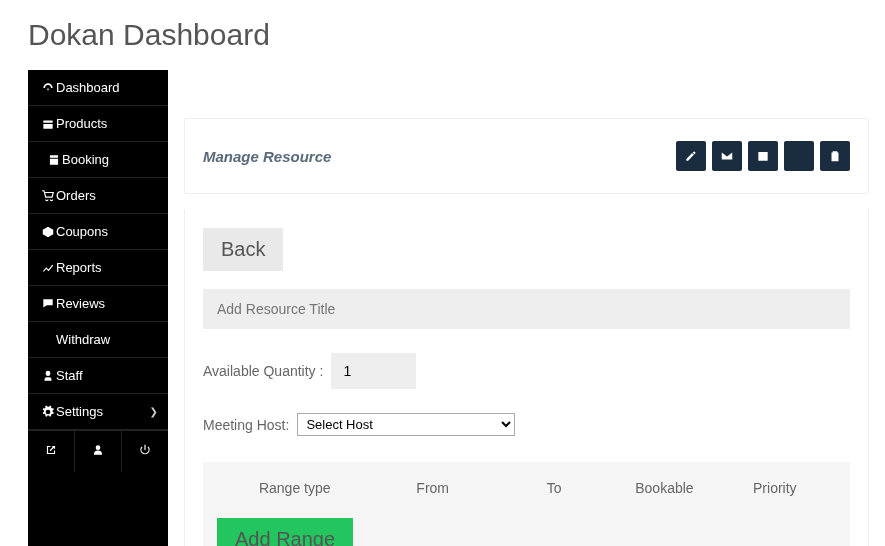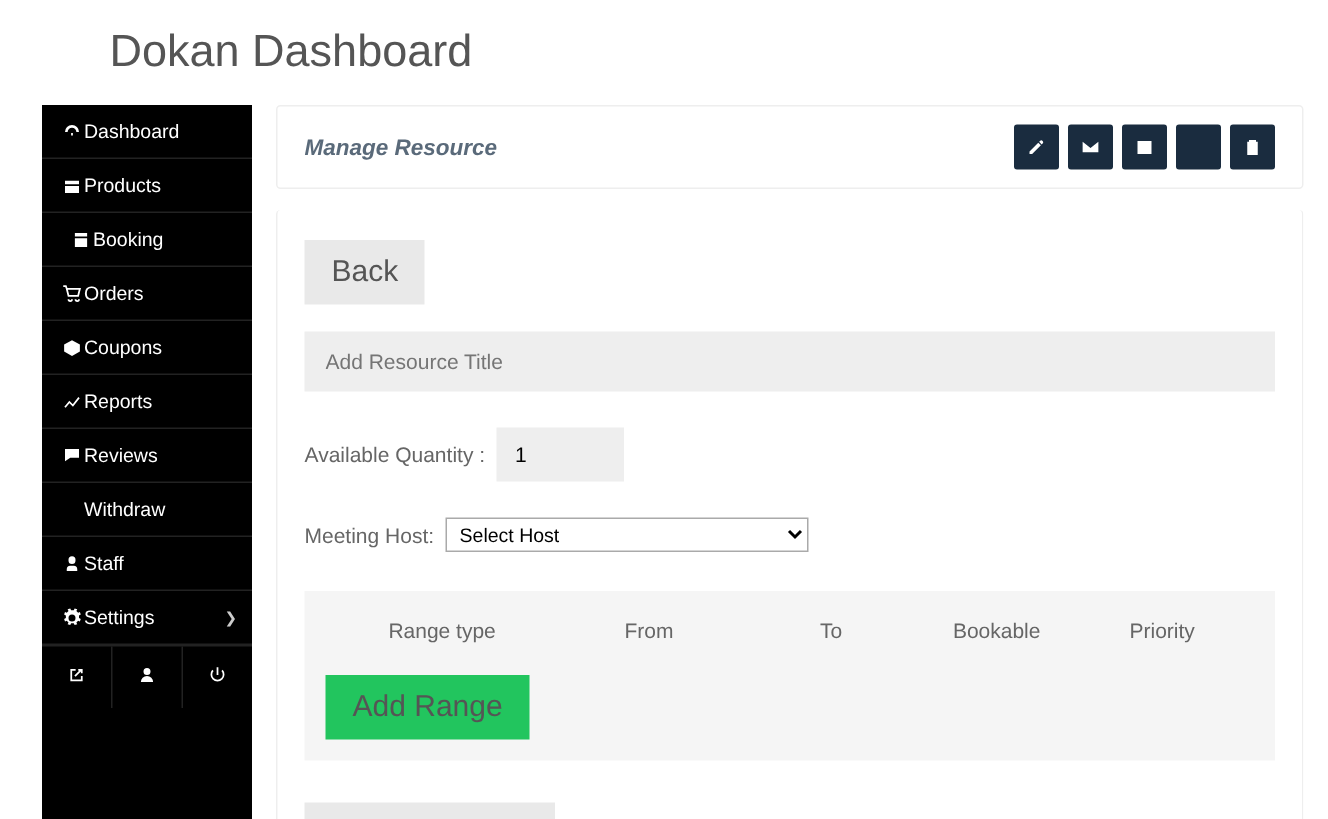--- a/index.html
+++ b/index.html
@@ -7,21 +7,20 @@
   font-family: "Segoe UI", Tahoma, sans-serif;
   background: #fff;
   color: #444;
   font-size: 14px;
 }
 .page-title {
   font-size: 30px;
   font-weight: 300;
   color: #555;
   padding: 18px 0 18px 28px;
-  margin-left: 45px;
 }
 .layout {
   display: flex;
   padding: 0 0 0 28px;
 }
 .sidebar {
   width: 140px;
   background: #000;
   color: #fff;
   font-size: 13px;
@@ -57,24 +56,25 @@
 .icon svg { fill: #fff; width: 14px; height: 14px; }
 
 .content {
   flex: 1;
   padding: 0 16px;
 }
 .panel-header {
   background: #fff;
   border: 1px solid #eee;
   border-radius: 3px;
-  padding: 12px 18px;
+  padding: 22px 18px;
   display: flex;
   align-items: center;
   justify-content: space-between;
+  margin-top: 48px;
 }
 .panel-title {
   font-style: italic;
   font-weight: 600;
   color: #5a6a7a;
   font-size: 15px;
 }
 .action-buttons { display: flex; gap: 6px; }
 .action-btn {
   background: #1a2c3f;
@@ -122,21 +122,21 @@
   color: #666;
 }
 .qty-input {
   width: 85px;
   background: #eee;
   border: none;
   padding: 10px 12px;
   font-size: 14px;
 }
 .host-select {
-  width: 242px;
+  width: 218px;
   border: 1px solid #aaa;
   font-size: 13px;
   padding: 2px 4px;
   background: #fff;
 }
 .range-table {
   background: #f5f5f5;
   margin-top: 26px;
   padding: 18px 14px 14px 14px;
 }

